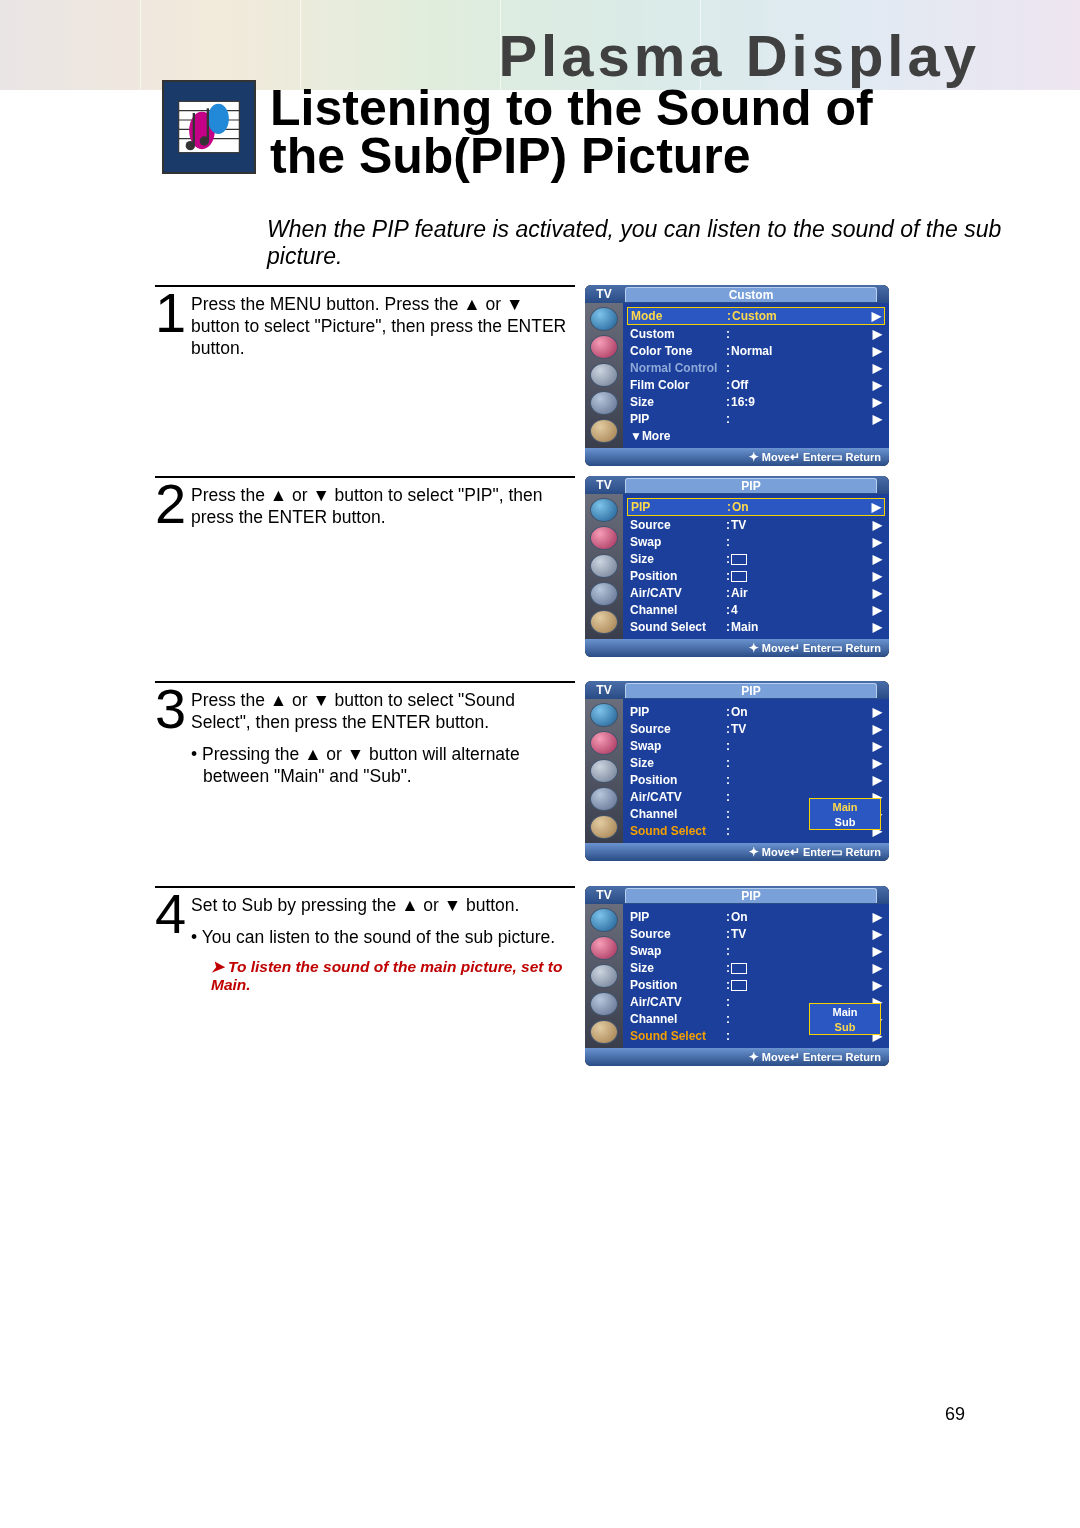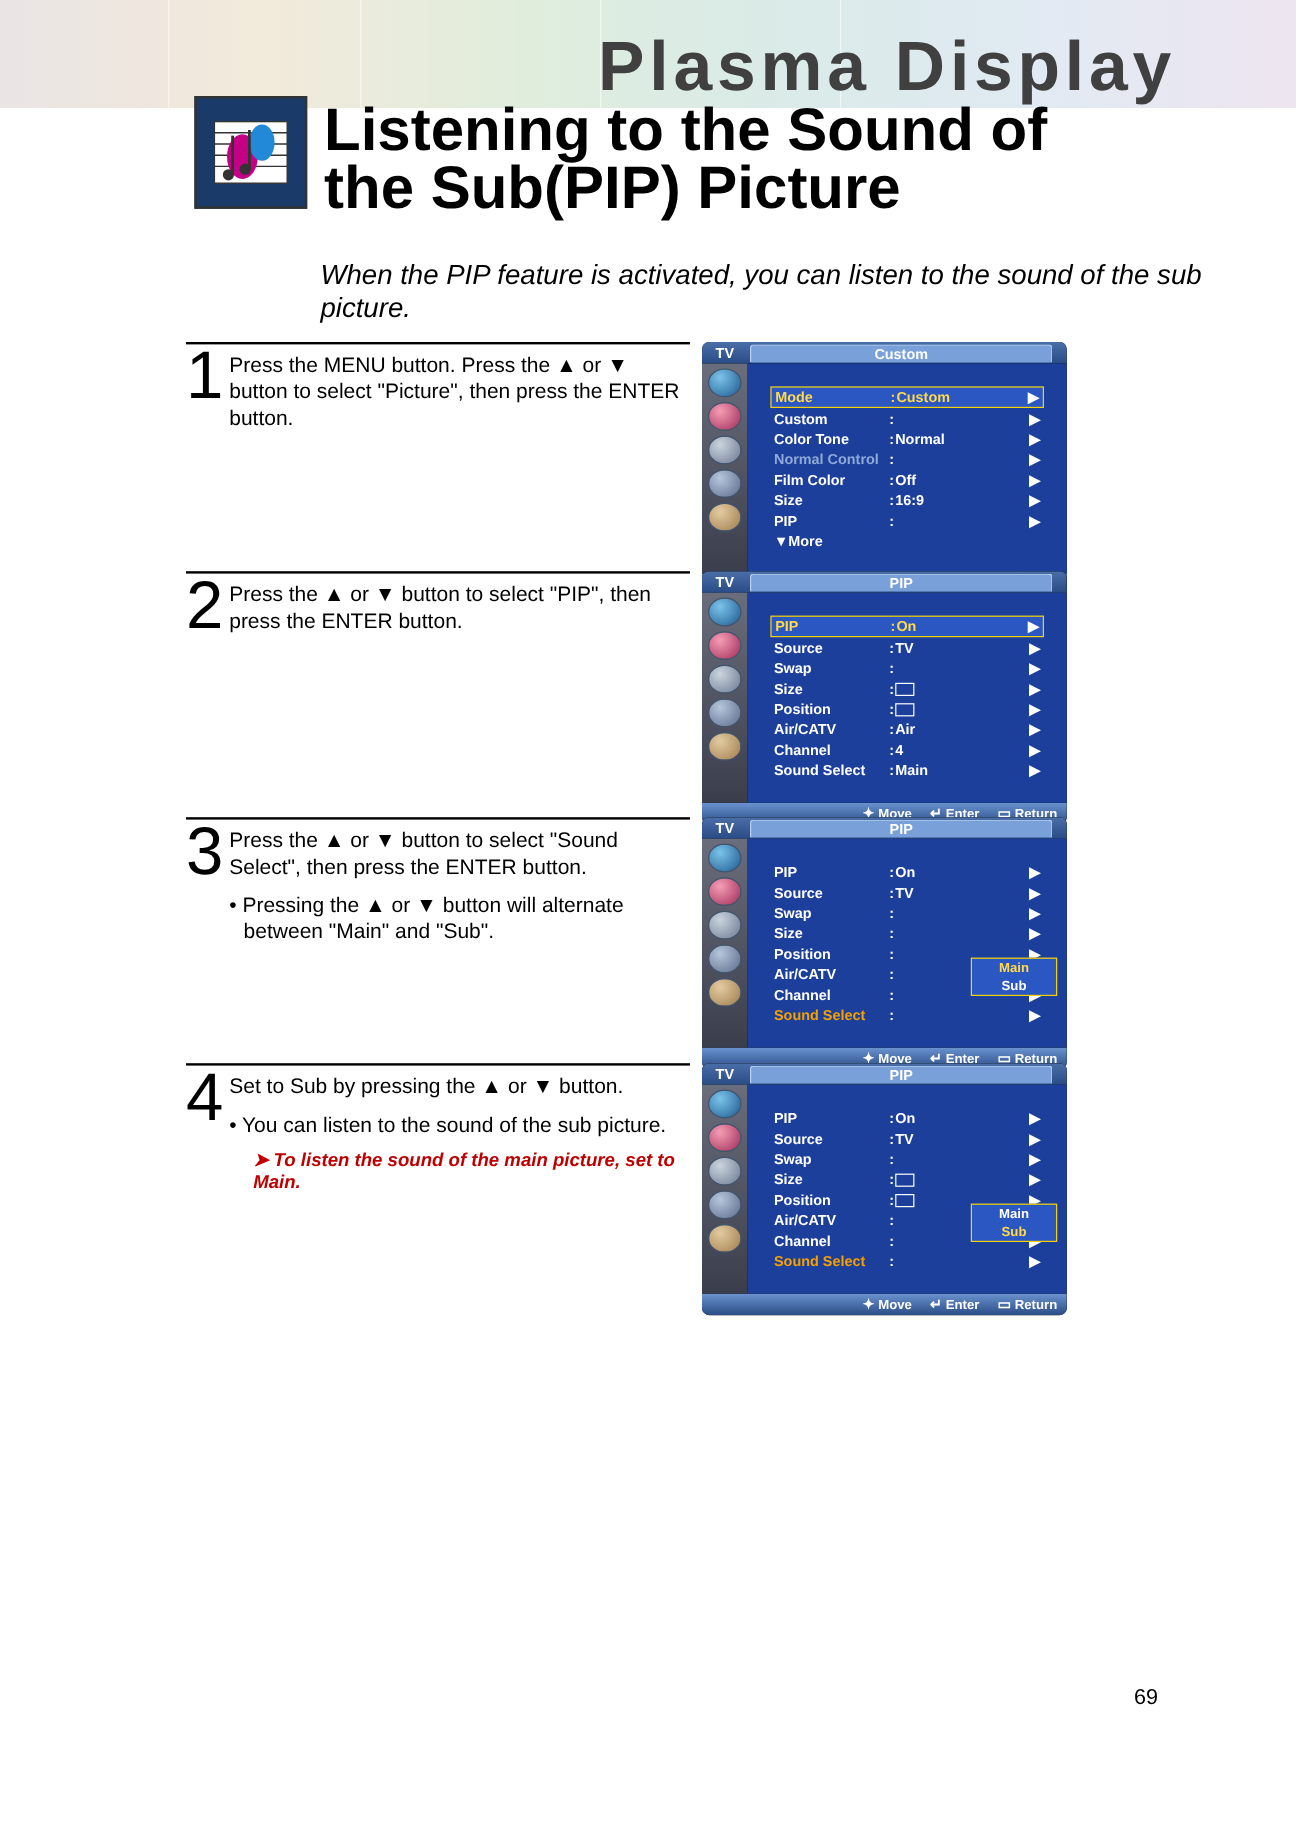--- a/index.html
+++ b/index.html
@@ -66,33 +66,33 @@
     width:38px;background:linear-gradient(#6a6e7c,#3a3e4c);display:flex;flex-direction:column;
     align-items:center;gap:4px;padding:4px 0;
   }
   .side-ico{width:26px;height:22px;border-radius:50%;background:radial-gradient(circle at 35% 30%,#cbd4df,#6b7890);
     border:1px solid #41546d;}
   .side-ico.s1{background:radial-gradient(circle at 35% 30%,#7cc3ea,#1c5a90);}
   .side-ico.s2{background:radial-gradient(circle at 35% 30%,#f69db6,#9e2b56);}
   .side-ico.s3{background:radial-gradient(circle at 35% 30%,#cbd4df,#6b7890);}
   .side-ico.s4{background:radial-gradient(circle at 35% 30%,#b6c6db,#5b6b8c);}
   .side-ico.s5{background:radial-gradient(circle at 35% 30%,#e2cba1,#a07c4c);}
-  .osd-list{flex:1;background:#1b3f9a;padding:19px;}
+  .osd-list{flex:1;background:#1b3f9a;padding:4px;}
   .row{
     display:flex;align-items:center;height:17px;padding:0 3px;
   }
   .row.sel{background:#2b57c3;border:1px solid #f5d200;box-sizing:border-box;height:18px;color:#ffd94a;}
   .row .lab{width:95px;}
   .row .col{width:6px;text-align:center;}
   .row .val{flex:1;}
   .row .arr{color:#fff;}
   .row.gray .lab{color:#8faad9;}
   .row.or .lab{color:#f5a000;}
   .osd-foot{
-    background:linear-gradient(#6a93cf,#2a4c86);display:flex;justify-content:flex-end;gap:15px;
+    background:linear-gradient(#6a93cf,#2a4c86);display:flex;justify-content:flex-end;
     padding:2px 8px;font-size:11px;align-items:center;
   }
   .osd-foot .ic{font-size:12px;}
   .popup{
     position:absolute;right:8px;width:70px;border:1px solid #f5d200;
     background:#2b57c3;font-size:11px;
   }
   .popup .pi{height:15px;display:flex;align-items:center;justify-content:center;}
   .popup .pi.sel{color:#ffd94a;}
   .mini-box{display:inline-block;width:14px;height:9px;border:1px solid #fff;margin-right:2px;vertical-align:middle;}

